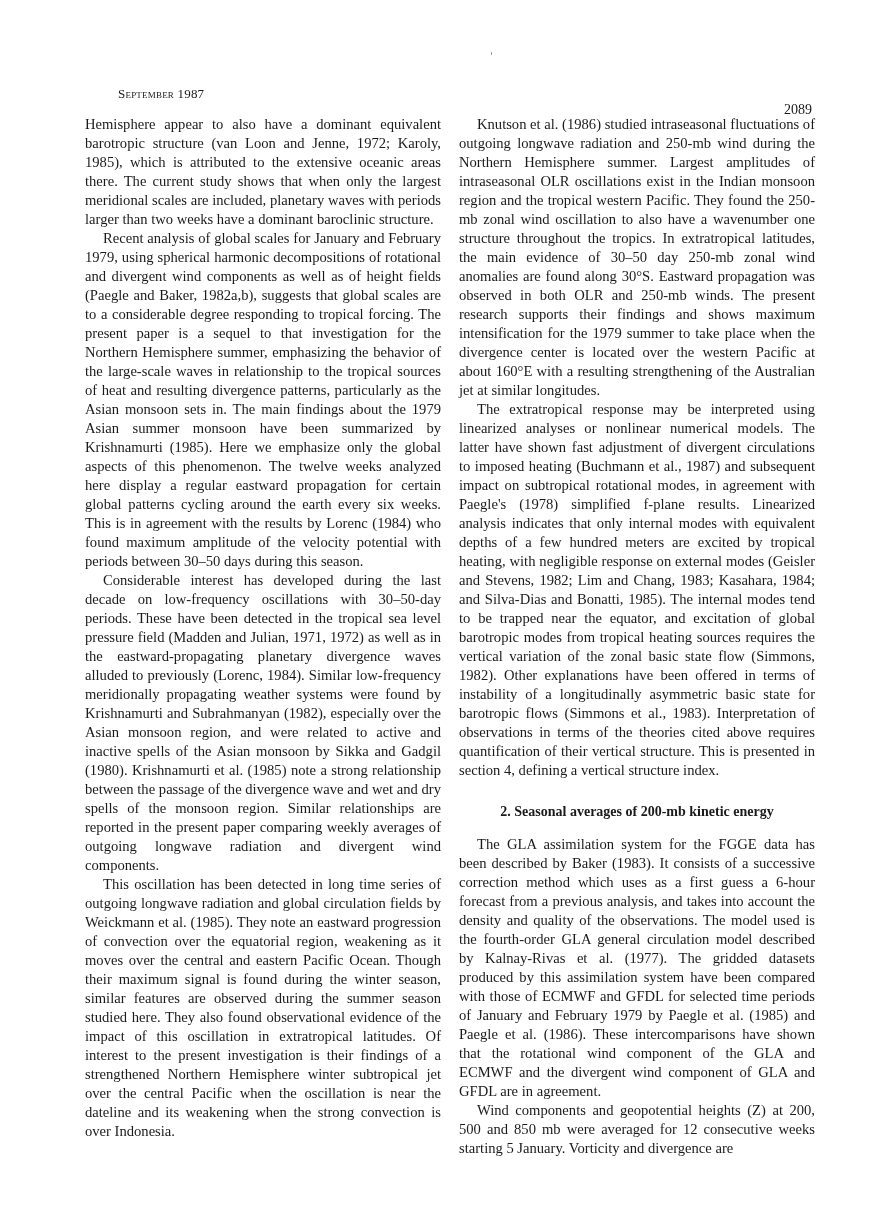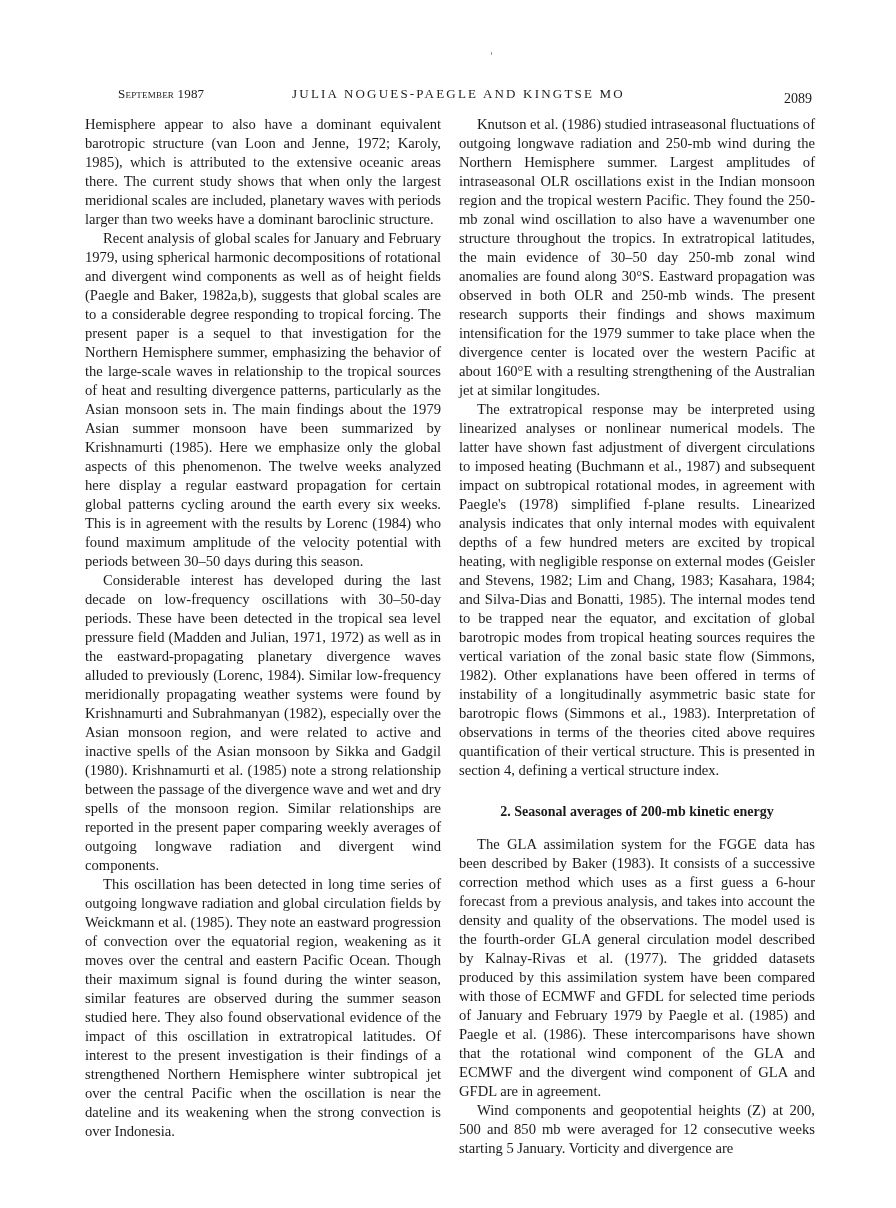--- a/index.html
+++ b/index.html
@@ -4,21 +4,21 @@
 <style>
   html, body { margin: 0; padding: 0; background: #ffffff; }
   body { width: 896px; height: 1208px; position: relative; overflow: hidden; color: #1a1a1a; }
   .page { position: absolute; left: 0; top: 0; width: 896px; height: 1208px; }
   .running-head {
     position: absolute; top: 86px; left: 85px; width: 727px; height: 18px;
     font-family: "Liberation Serif", "DejaVu Serif", serif; font-size: 13px;
   }
   .rh-left { position: absolute; left: 12px; top: 0; font-variant: small-caps; letter-spacing: 0.2px; font-size: 13px; margin-left: 21px; }
   .rh-center { position: absolute; left: 0; right: 0; text-align: center; letter-spacing: 2.2px; font-size: 13px; padding-left: 20px; }
-  .rh-right { position: absolute; right: 0; top: 5px; font-size: 14px; }
+  .rh-right { position: absolute; right: 0; top: 16px; font-size: 14px; }
   .column {
     position: absolute; top: 115px; width: 356px;
     font-family: "Liberation Serif", "DejaVu Serif", serif;
     font-size: 14.6px; line-height: 19px;
     text-align: justify; hyphens: manual;
   }
   .col-left { left: 85px; }
   .col-right { left: 459px; }
   .column p { margin: 0; text-indent: 0; }
   .column p.indent { text-indent: 18px; }
@@ -28,21 +28,20 @@
   .speck { position: absolute; left: 491px; top: 52px; width: 1px; height: 3px; background: #999; }
 </style>
 </head>
 <body>
 
 <div class="page">
   <div class="speck"></div>
 
   <div class="running-head">
     <span class="rh-left">September 1987</span>
-    <span class="rh-center">JULIA NOGUES-PAEGLE AND KINGTSE MO</span>
     <span class="rh-right">2089</span>
   </div>
 
   <div class="column col-left">
     <p>Hemisphere appear to also have a dominant equivalent barotropic structure (van Loon and Jenne, 1972; Karoly, 1985), which is attributed to the extensive oceanic areas there. The current study shows that when only the largest meridional scales are included, planetary waves with periods larger than two weeks have a dominant baroclinic structure.</p>
     <p class="indent">Recent analysis of global scales for January and February 1979, using spherical harmonic decompositions of rotational and divergent wind components as well as of height fields (Paegle and Baker, 1982a,b), suggests that global scales are to a considerable degree responding to tropical forcing. The present paper is a sequel to that investigation for the Northern Hemisphere summer, emphasizing the behavior of the large-scale waves in relationship to the tropical sources of heat and resulting divergence patterns, particularly as the Asian monsoon sets in. The main findings about the 1979 Asian summer monsoon have been summarized by Krishnamurti (1985). Here we emphasize only the global aspects of this phenomenon. The twelve weeks analyzed here display a regular eastward propagation for certain global patterns cycling around the earth every six weeks. This is in agreement with the results by Lorenc (1984) who found maximum amplitude of the velocity potential with periods between 30–50 days during this season.</p>
     <p class="indent">Considerable interest has developed during the last decade on low-frequency oscillations with 30–50-day periods. These have been detected in the tropical sea level pressure field (Madden and Julian, 1971, 1972) as well as in the eastward-propagating planetary divergence waves alluded to previously (Lorenc, 1984). Similar low-frequency meridionally propagating weather systems were found by Krishnamurti and Subrahmanyan (1982), especially over the Asian monsoon region, and were related to active and inactive spells of the Asian monsoon by Sikka and Gadgil (1980). Krishnamurti et al. (1985) note a strong relationship between the passage of the divergence wave and wet and dry spells of the monsoon region. Similar relationships are reported in the present paper comparing weekly averages of outgoing longwave radiation and divergent wind components.</p>
     <p class="indent">This oscillation has been detected in long time series of outgoing longwave radiation and global circulation fields by Weickmann et al. (1985). They note an eastward progression of convection over the equatorial region, weakening as it moves over the central and eastern Pacific Ocean. Though their maximum signal is found during the winter season, similar features are observed during the summer season studied here. They also found observational evidence of the impact of this oscillation in extratropical latitudes. Of interest to the present investigation is their findings of a strengthened Northern Hemisphere winter subtropical jet over the central Pacific when the oscillation is near the dateline and its weakening when the strong convection is over Indonesia.</p>
   </div>
 

